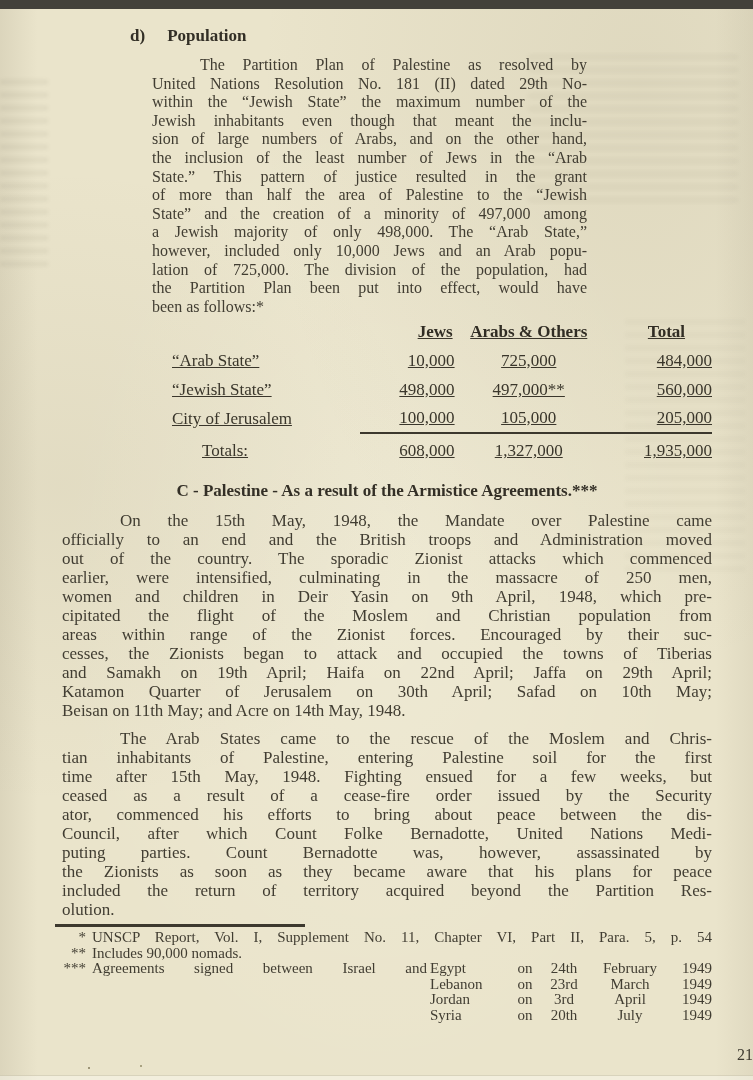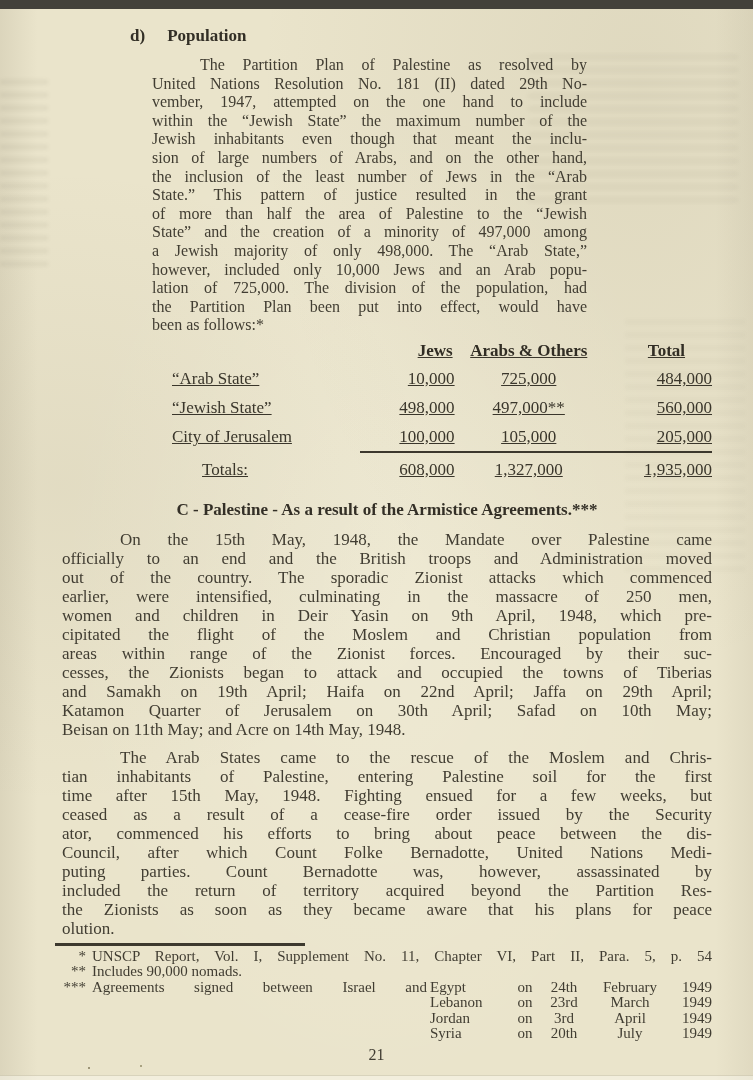--- a/index.html
+++ b/index.html
@@ -68,21 +68,21 @@
   .fnmark { width:46px; flex:none; text-align:right; }
   .fntext { margin-left:6px; flex:1; }
   .fn1 .fntext { text-align:justify; text-align-last:justify; white-space:nowrap; }
   .fn3 .fntext { flex:none; width:335px; text-align:justify; text-align-last:justify; white-space:nowrap; }
   .agree { margin-left:auto; width:282px; }
   .agree-row { display:grid; grid-template-columns:80px 30px 48px 84px 40px; line-height:15.5px; }
   .agree-row .c-country { text-align:left; }
   .agree-row .c-on, .agree-row .c-day, .agree-row .c-month { text-align:center; }
   .agree-row .c-year { text-align:right; }
 
-  .page-number { position:absolute; bottom:16px; left:0; width:753px; text-align:center;
+  .page-number { position:absolute; bottom:16px; left:0; width:753px; text-align:right;
     font-size:16px; color:#3f3b31; }
 </style>
 </head>
 <body>
 
 <div class="page">
   <div class="top-bar"></div>
   <div class="ghost g1"></div>
   <div class="ghost g2"></div>
   <div class="ghost g3"></div>
@@ -90,21 +90,20 @@
 
   <div class="content">
 
     <div class="heading-d">
       <span class="sec-label">d)</span><span>Population</span>
     </div>
 
     <div class="para para-d">
         <div class="pline first">The Partition Plan of Palestine as resolved by</div>
         <div class="pline">United Nations Resolution No. 181 (II) dated 29th No-</div>
-        <div class="pline">vember, 1947, attempted on the one hand to include</div>
         <div class="pline">within the “Jewish State” the maximum number of the</div>
         <div class="pline">Jewish inhabitants even though that meant the inclu-</div>
         <div class="pline">sion of large numbers of Arabs, and on the other hand,</div>
         <div class="pline">the inclusion of the least number of Jews in the “Arab</div>
         <div class="pline">State.” This pattern of justice resulted in the grant</div>
         <div class="pline">of more than half the area of Palestine to the “Jewish</div>
         <div class="pline">State” and the creation of a minority of 497,000 among</div>
         <div class="pline">a Jewish majority of only 498,000. The “Arab State,”</div>
         <div class="pline">however, included only 10,000 Jews and an Arab popu-</div>
         <div class="pline">lation of 725,000. The division of the population, had</div>
@@ -165,22 +164,22 @@
         <div class="pline last">Beisan on 11th May; and Acre on 14th May, 1948.</div>
       </div>
     <div class="para para-c para-c2">
         <div class="pline first">The Arab States came to the rescue of the Moslem and Chris-</div>
         <div class="pline">tian inhabitants of Palestine, entering Palestine soil for the first</div>
         <div class="pline">time after 15th May, 1948. Fighting ensued for a few weeks, but</div>
         <div class="pline">ceased as a result of a cease-fire order issued by the Security</div>
         <div class="pline">ator, commenced his efforts to bring about peace between the dis-</div>
         <div class="pline">Council, after which Count Folke Bernadotte, United Nations Medi-</div>
         <div class="pline">puting parties. Count Bernadotte was, however, assassinated by</div>
+        <div class="pline">the Zionists as soon as they became aware that his plans for peace</div>
         <div class="pline">included the return of territory acquired beyond the Partition Res-</div>
-        <div class="pline">the Zionists as soon as they became aware that his plans for peace</div>
         <div class="pline last">olution.</div>
       </div>
 
     <div class="fn-rule"></div>
 
     <div class="footnotes">
       <div class="fnrow fn1">
         <span class="fnmark">*</span>
         <span class="fntext">UNSCP Report, Vol. I, Supplement No. 11, Chapter VI, Part II, Para. 5, p. 54</span>
       </div>

